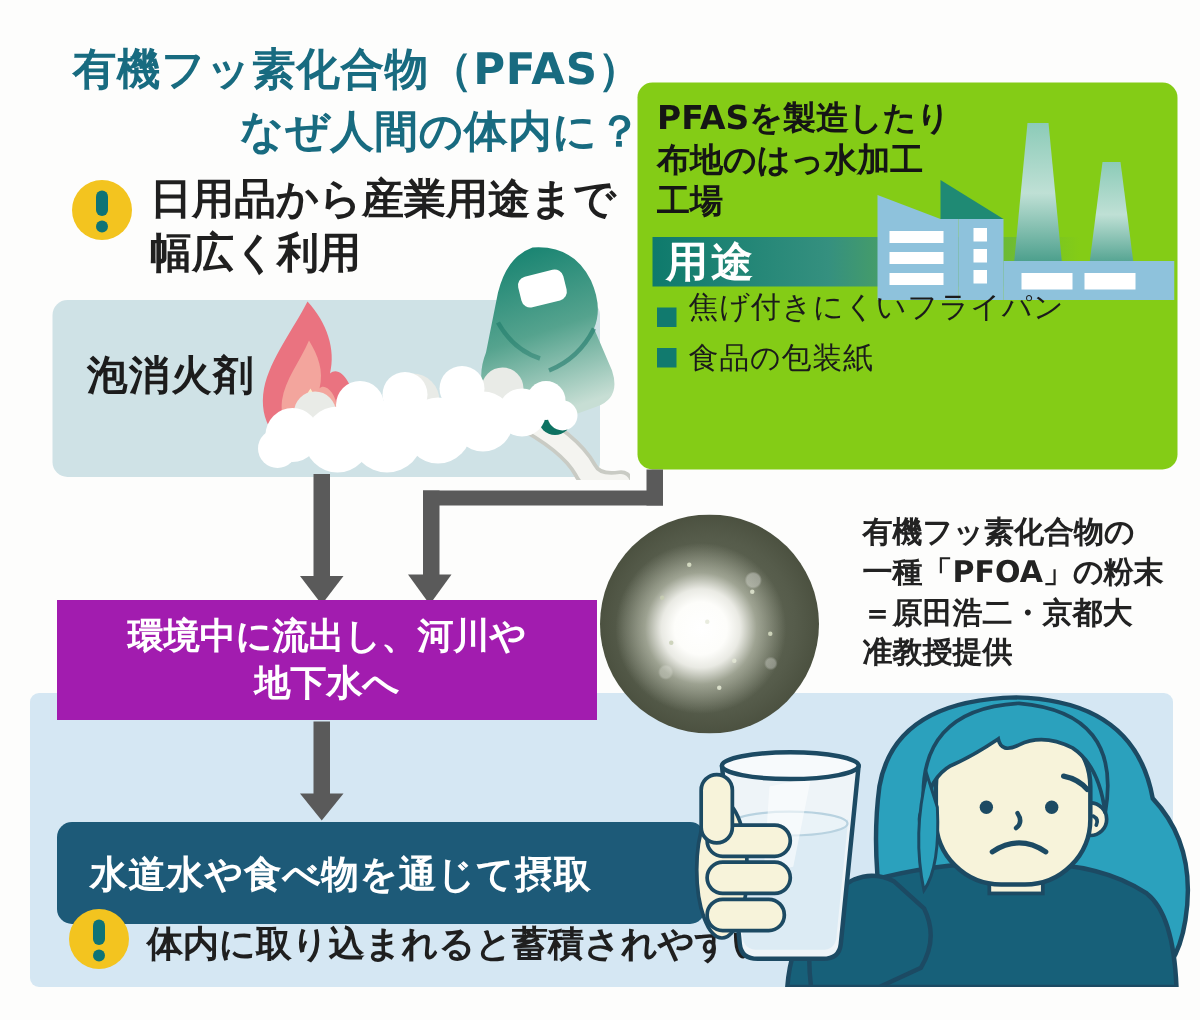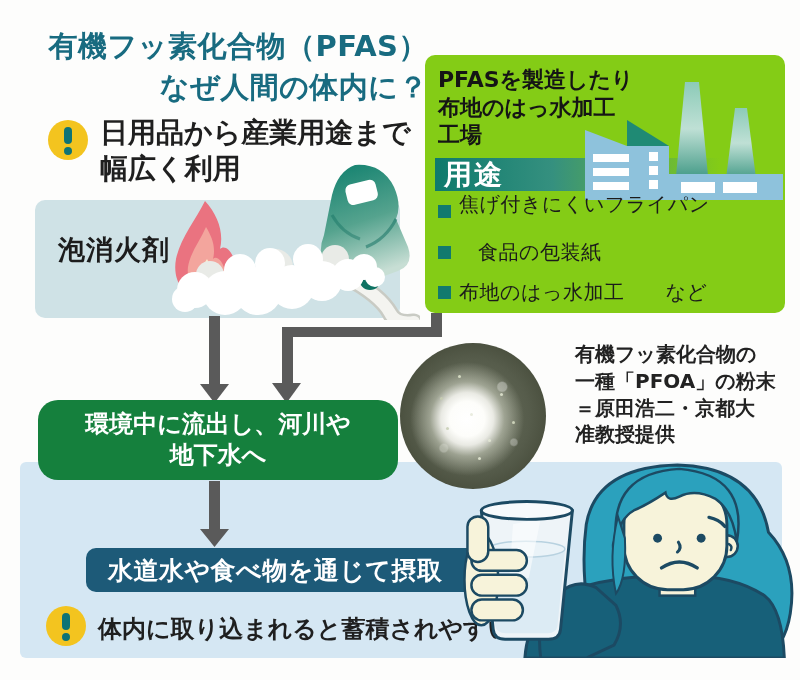--- a/index.html
+++ b/index.html
@@ -51,30 +51,30 @@
     left:10px;top:103px;width:335px;height:33px;
     background:linear-gradient(to right,#0e7a6c 0%,#35907f 35%,rgba(205,225,224,0) 85%);
     display:flex;align-items:center;
   }
   .uses-band .uses-label{
     padding-left:9px;font-size:28px;font-weight:700;color:#ffffff;letter-spacing:2px;
   }
   .use-item{left:13px;width:340px;height:30px;display:flex;align-items:center;}
   .use-item .sq{width:13px;height:13px;background:#117a6e;margin-right:8px;flex:0 0 auto;}
   .use-item .txt{font-size:20px;font-weight:500;color:#1b1b1b;letter-spacing:.5px;white-space:nowrap;}
-  .use-0{top:133px;align-items:flex-end;} .use-1{top:182px;gap:19px;} .use-2{top:222px;}
+  .use-0{top:133px;align-items:flex-end;} .use-1{top:168px;} .use-2{top:222px;}
   
   .env-box{
-    left:38px;top:400px;width:360px;height:80px;border-radius:20px;background:#15803d;
+    left:38px;top:400px;width:360px;height:80px;border-radius:0;background:#a21caf;
     display:flex;flex-direction:column;justify-content:center;align-items:center;
   }
   .env-box span{display:block;font-size:24px;font-weight:700;color:#ffffff;line-height:1.3;text-align:center;}
   .intake-box{
-    left:38px;top:548px;width:432px;height:44px;border-radius:10px;background:#1d5a78;
-    display:flex;align-items:center;margin-left:48px;
+    left:38px;top:548px;width:432px;height:68px;border-radius:10px;background:#1d5a78;
+    display:flex;align-items:center;
   }
   .intake-box span{padding-left:22px;font-size:25px;font-weight:700;color:#ffffff;letter-spacing:.5px;white-space:nowrap;}
   .warn2-circle{left:46px;top:606px;}
   .warn2-text{
     left:98px;top:613px;width:600px;font-size:24px;font-weight:700;color:#1f1f1f;white-space:nowrap;
   }
   
   .photo{
     left:400px;top:343px;width:146px;height:146px;border-radius:50%;
     background:
@@ -204,24 +204,20 @@
       <rect x="140" y="100" width="34" height="11" fill="#ffffff"></rect>
     </svg>
     <div class="abs use-item use-0">
       <div class="sq"></div>
       <span class="txt">焦げ付きにくいフライパン</span>
     </div>
     <div class="abs use-item use-1">
       <div class="sq"></div>
       <span class="txt">食品の包装紙</span>
     </div>
-    <div class="abs use-item use-2">
-      <div class="sq"></div>
-      <span class="txt">布地のはっ水加工　　など</span>
-    </div>
   </div>
 
   <svg class="abs arrow-layer" width="800" height="680" viewBox="0 0 800 680">
     <g fill="#5a5a5a">
       <g>
         <rect x="209" y="316" width="11" height="72"></rect>
         <polygon points="200,384 229,384 214.5,403"></polygon>
       </g>
       <g>
         <rect x="431" y="313" width="11" height="24"></rect>

